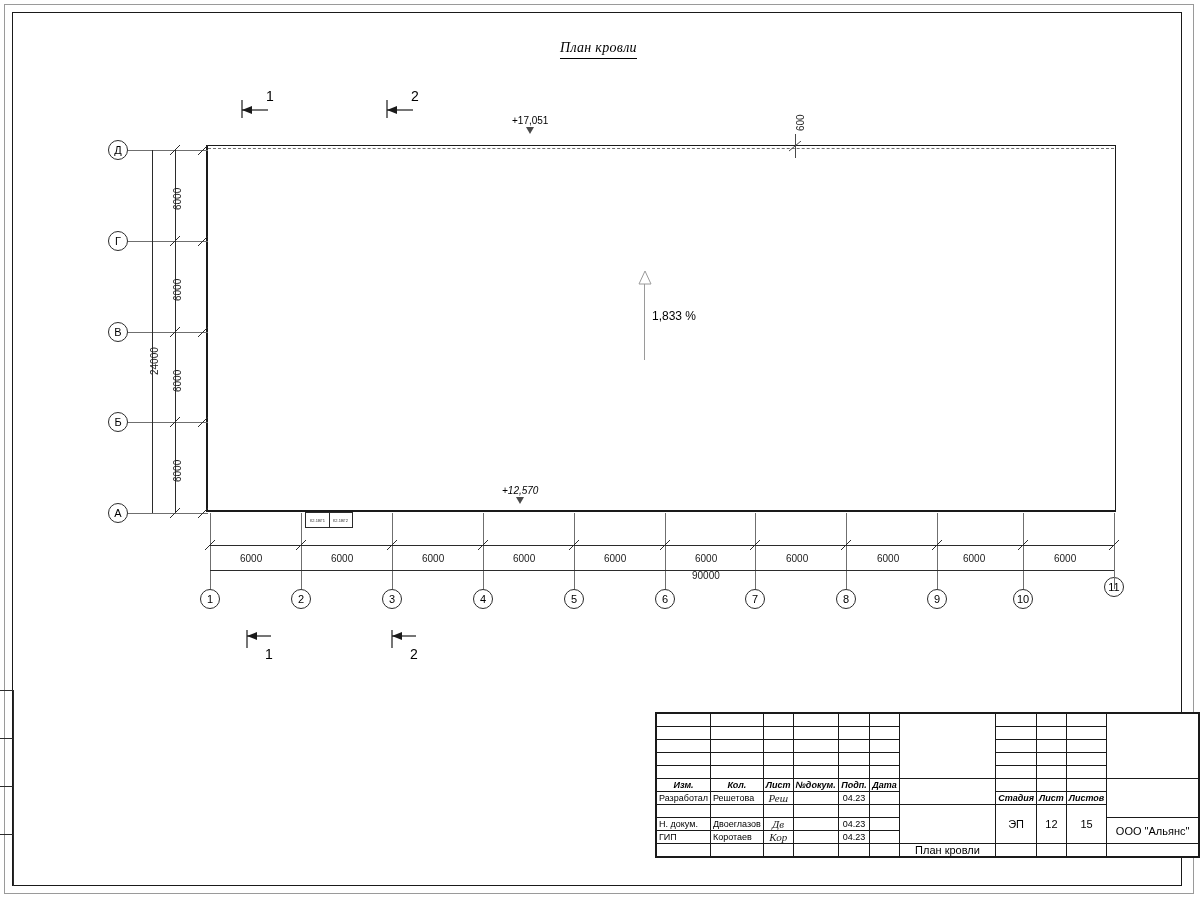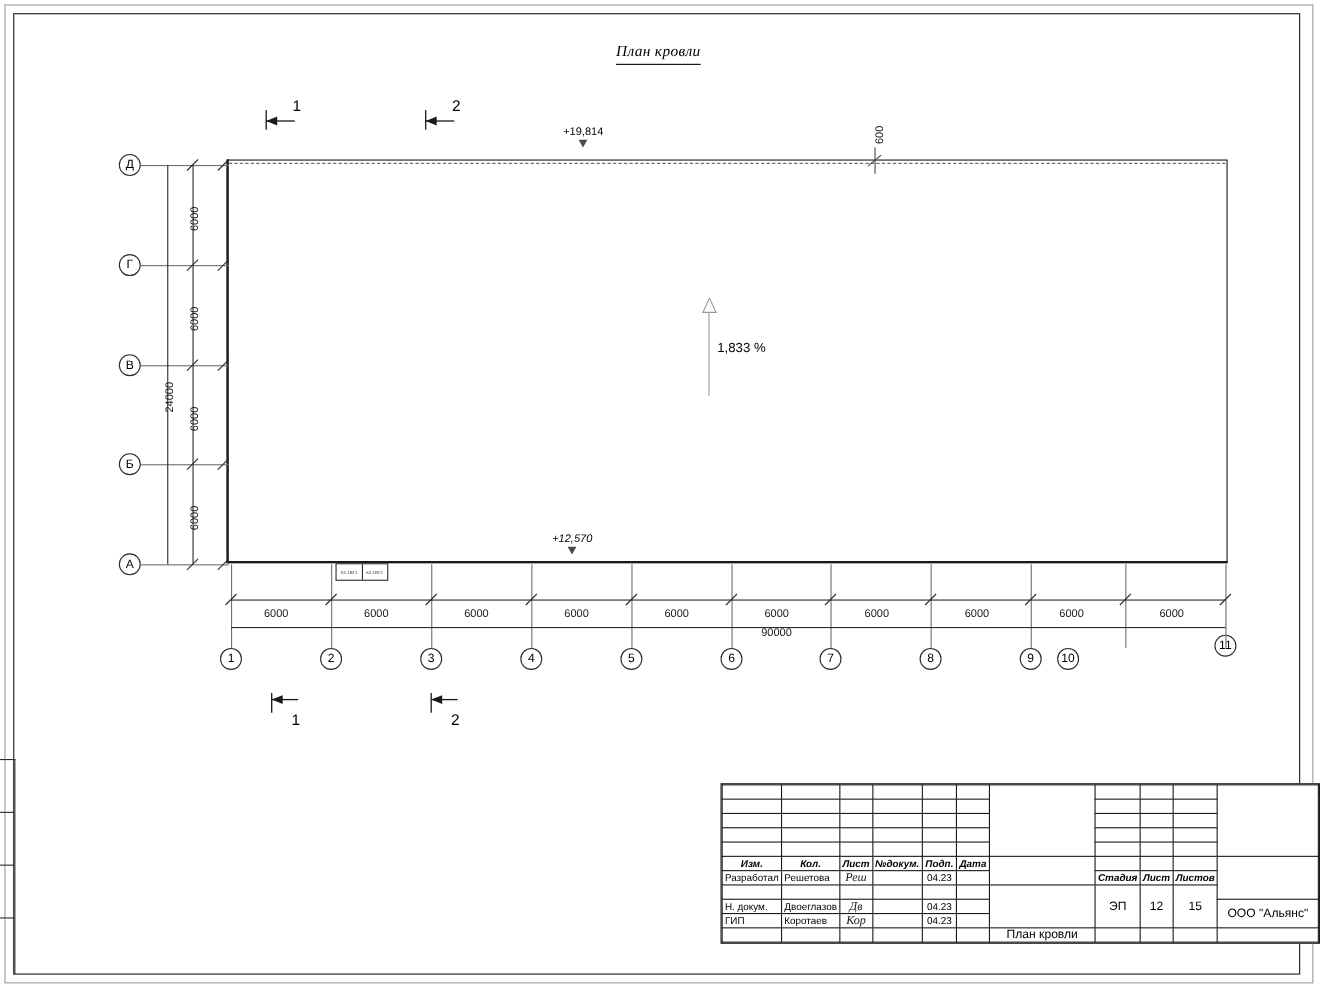--- a/index.html
+++ b/index.html
@@ -272,21 +272,21 @@
   <div class="roof-bottom-thick"></div>
   <div class="roof-left-thick"></div>
 
   <div class="slope-arrow"></div>
   <svg class="slope-arrow-head" style="position:absolute;left:638px;top:271px;width:14px;height:14px;border:none;filter:none;">
     <polygon points="7,0 13,13 1,13" fill="#ffffff" stroke="#9a9a9a" stroke-width="1"></polygon>
   </svg>
   <div class="slope-label">1,833 %</div>
 
   <div class="elev" style="left:512px; top:115px;">
-    <span>+19,814</span>
+    <span>+17,051</span>
     <span class="tick"></span>
   </div>
 
   <div class="elev" style="left:502px; top:485px;font-style:italic;">
     <span>+12,570</span>
     <span class="tick"></span>
   </div>
 
   <div class="dim vert" style="left:795px; top:131px;">600</div>
   <div class="vline" style="left:795px; top:134px; height:24px; border-left-color:#4a4a4a;"></div>
@@ -340,21 +340,21 @@
 
   <div class="bubble" style="left:200px; top:589px;">1</div>
   <div class="bubble" style="left:291px; top:589px;">2</div>
   <div class="bubble" style="left:382px; top:589px;">3</div>
   <div class="bubble" style="left:473px; top:589px;">4</div>
   <div class="bubble" style="left:564px; top:589px;">5</div>
   <div class="bubble" style="left:655px; top:589px;">6</div>
   <div class="bubble" style="left:745px; top:589px;">7</div>
   <div class="bubble" style="left:836px; top:589px;">8</div>
   <div class="bubble" style="left:927px; top:589px;">9</div>
-  <div class="bubble" style="left:961px; top:589px;">10</div>
+  <div class="bubble" style="left:1013px; top:589px;">10</div>
   <div class="bubble" style="left:1104px; top:577px;">11</div>
 
   <div class="vline" style="left:210px; top:513px; height:76px;"></div>
   <div class="vline" style="left:301px; top:513px; height:76px;"></div>
   <div class="vline" style="left:392px; top:513px; height:76px;"></div>
   <div class="vline" style="left:483px; top:513px; height:76px;"></div>
   <div class="vline" style="left:574px; top:513px; height:76px;"></div>
   <div class="vline" style="left:665px; top:513px; height:76px;"></div>
   <div class="vline" style="left:755px; top:513px; height:76px;"></div>
   <div class="vline" style="left:846px; top:513px; height:76px;"></div>

